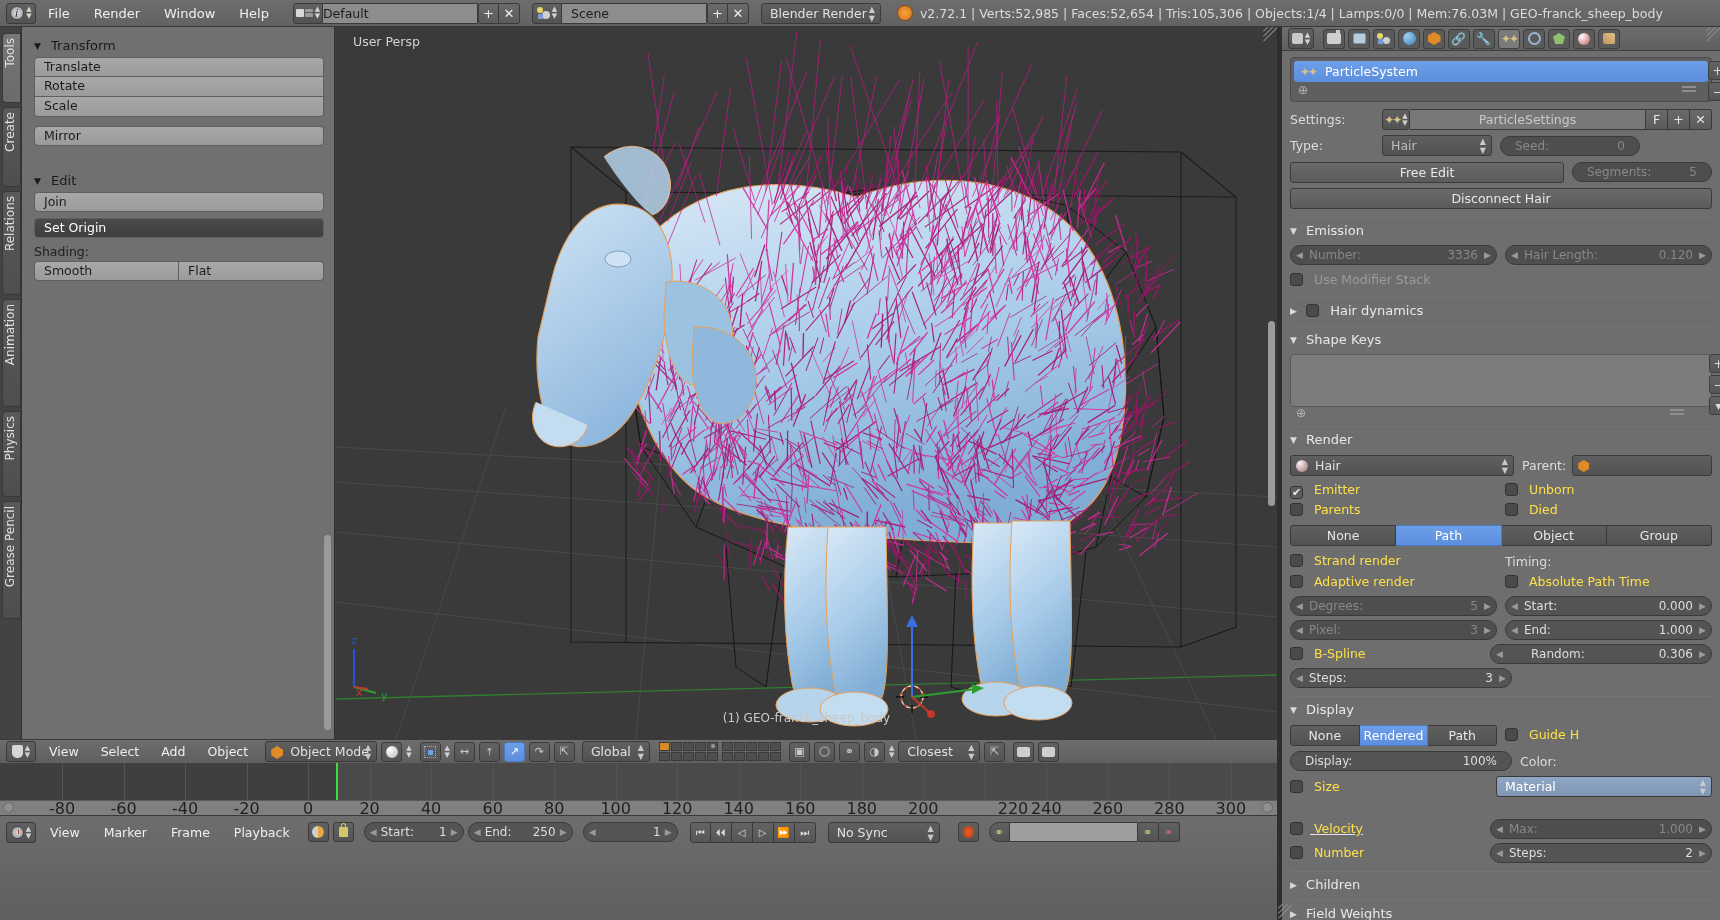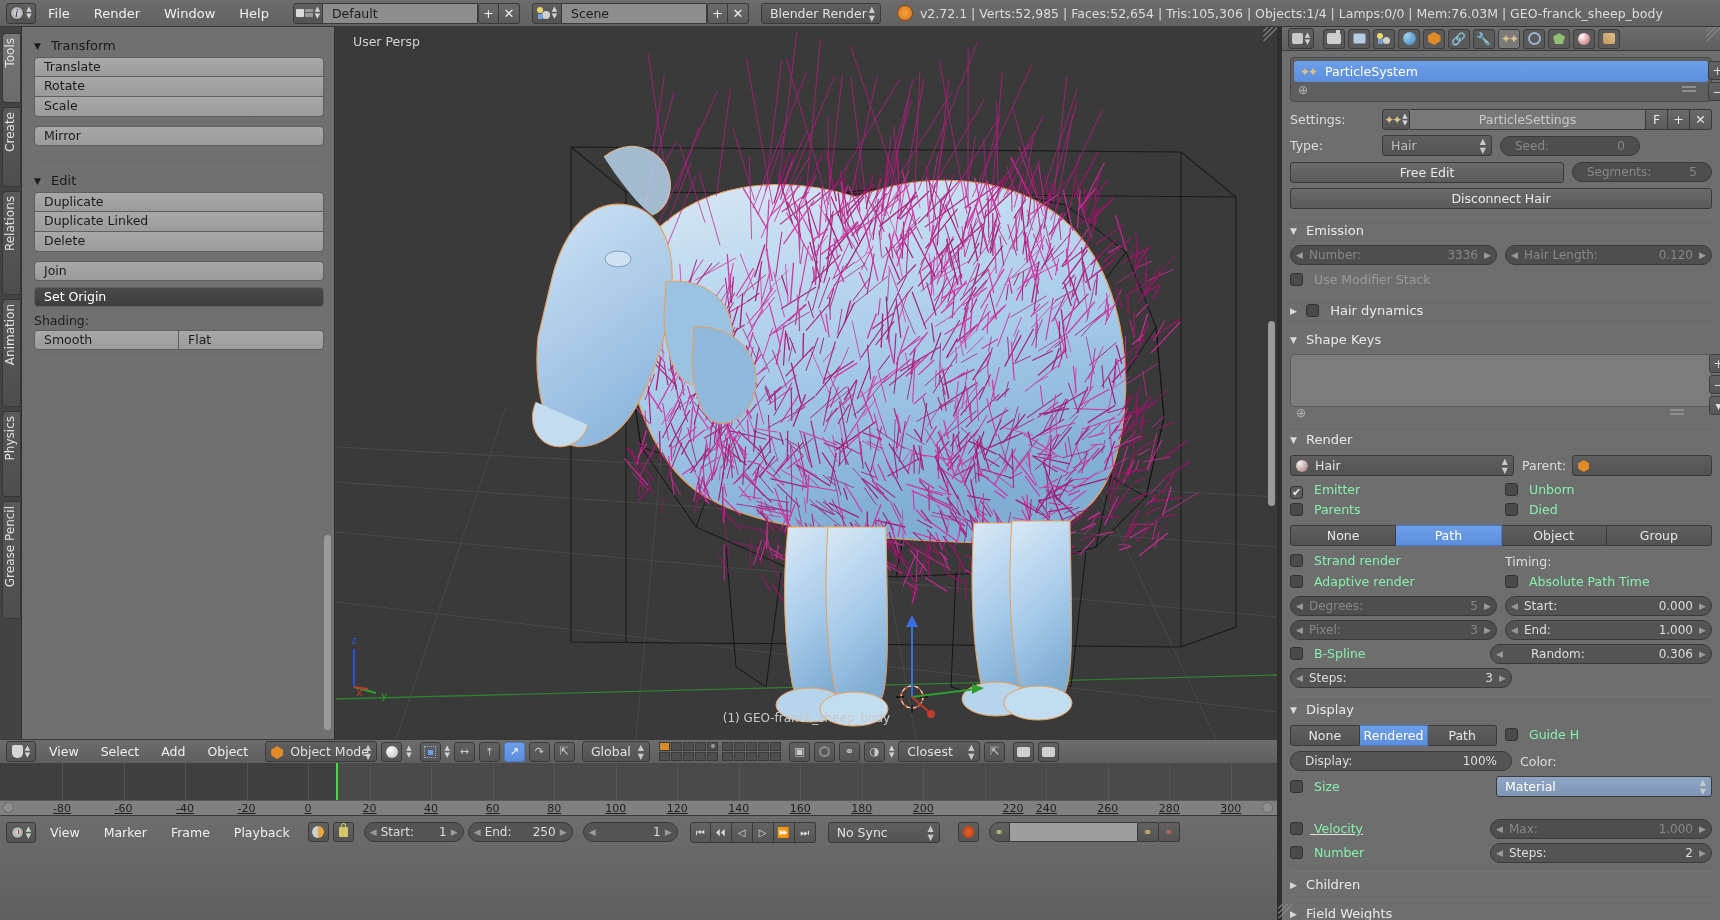--- a/index.html
+++ b/index.html
@@ -23,21 +23,21 @@
   .dd { background:linear-gradient(#5f5f5f,#525252); border:1px solid #3a3a3a;
     border-radius:3px; height:21px; line-height:19px; padding:0 8px; font-size:12.5px;
     position:relative; color:#e0e0e0; white-space:nowrap; overflow:hidden; }
   .dd .caret { position:absolute; right:5px; top:1px; font-size:8px; line-height:9px; color:#c9c9c9;}
   .dd .caret:after{ content:"\25B2\A\25BC"; white-space:pre; }
   .cb { display:inline-block; width:13px; height:13px; background:#4a4a4a;
     border:1px solid #333; border-radius:3px; vertical-align:-2px; }
   .cb.on { background:#5d5d5d; }
   .cb.on:after { content:"\2714"; display:block; font-size:11px; line-height:12px;
     text-align:center; color:#e8e8e8; }
-  .ckrow { height:20px; line-height:20px; font-size:12.5px; color:#86efac; }
+  .ckrow { height:20px; line-height:20px; font-size:12.5px; color:#fde047; }
   .ckrow .cb { margin-right:7px; }
   .seg { display:flex; height:21px; }
   .seg > div { flex:1; background:linear-gradient(#5f5f5f,#525252); border:1px solid #3a3a3a;
     border-left-width:0; text-align:center; line-height:19px; font-size:12.5px; color:#e6e6e6;
     overflow:hidden; white-space:nowrap;}
   .seg > div:first-child { border-left-width:1px; border-radius:3px 0 0 3px; }
   .seg > div:last-child { border-radius:0 3px 3px 0; }
   .seg > div.act { background:linear-gradient(#6d9ee8,#5b8ede); color:#fff; border-color:#4a7ac0;}
   .hdr { font-size:13px; color:#e8e8e8; height:20px; line-height:20px; }
   .hdr .tri { display:inline-block; font-size:9px; margin-right:5px; vertical-align:1px; color:#d8d8d8;}
@@ -100,22 +100,22 @@
     border:1px solid #3a3a3a; border-radius:3px; display:flex; align-items:center;
     justify-content:center; }
   .hicon.blue { background:linear-gradient(#6d9ee8,#5b8ede); border-color:#4a7ac0; }
   .gridbtn { width:11px;height:9px;background:#4e4e4e;border:1px solid #3a3a3a;}
 
   
   #tl { position:absolute; left:0; top:763px; width:1277px; height:52px; background:#4a4a4a;}
   #tlpast { position:absolute; left:0; top:0; width:336px; height:38px; background:#3f3f3f; }
   #tlruler { position:absolute; left:0; bottom:0; width:1277px; height:15px;
     background:#808080; border-top:1px solid #5a5a5a; }
-  #tlruler .tick { position:absolute; top:0; font-size:11px; color:#1f1f1f;
-    transform:translateX(-50%); line-height:15px;text-decoration:underline;}
+  #tlruler .tick { position:absolute; top:0; font-size:16px; color:#1f1f1f;
+    transform:translateX(-50%); line-height:15px;}
   .tlgrid { position:absolute; top:0; width:1px; height:38px; background:#545454; }
   #playhead { position:absolute; left:336px; top:0; width:2px; height:38px; background:#3ddd3d;}
   #tlhandle { position:absolute; width:11px;height:11px;border-radius:6px;background:#8f8f8f;
     border:1px solid #6a6a6a; bottom:2px;}
 
   
   #botbar { position:absolute; left:0; top:815px; width:1720px; height:105px;
     background:linear-gradient(#6d6d6d,#5f5f5f); border-top:1px solid #3a3a3a;
     display:flex; align-items:flex-start; padding:6px 0 0 6px; gap:4px;}
   #botbar .mi { padding:0 10px; font-size:12.5px; color:#efefef; line-height:22px;}
@@ -173,21 +173,21 @@
       <div class="iconbox" style="border-radius:3px 0 0 3px;">
         <div style="display:flex;gap:1px;">
           <div class="sq" style="background:#d9d9d9;"></div>
           <div style="display:flex;flex-direction:column;gap:1px;">
             <div class="sq" style="height:3px;background:#9a9a9a;"></div>
             <div class="sq" style="height:4px;background:#9a9a9a;"></div>
           </div>
         </div>
         <div style="margin-left:2px;font-size:7px;line-height:7px;color:#d4d4d4;">▲<br>▼</div>
       </div>
-      <div class="btn flat" style="width:155px;text-align:left;padding-left:9px;border-radius:0;border-left:0;
+      <div class="btn flat" style="width:155px;text-align:left;border-radius:0;border-left:0;
         background:#8d8d8d;color:#1d1d1d;">Default</div>
       <div class="plusbtn">+</div>
       <div class="xbtn">✕</div>
     </div>
 
     <div style="display:flex;align-items:center;margin-left:12px;">
       <div class="iconbox" style="border-radius:3px 0 0 3px;">
         <div style="position:relative;width:13px;height:13px;">
           <div style="position:absolute;left:0;top:0;width:6px;height:6px;border-radius:4px;background:#e8d86a;"></div>
           <div style="position:absolute;left:5px;top:4px;width:8px;height:8px;border-radius:5px;background:#cfcfcf;"></div>
@@ -244,25 +244,20 @@
         <div class="tbtn">Rotate</div>
         <div class="tbtn">Scale</div>
       </div>
       <div class="tbtn single" style="margin-bottom:21px;">Mirror</div>
 
       <div class="sep" style="margin:4px 0 2px 0;"></div>
 
       <div class="panelhdr">
         <span class="tri">▼</span>
         <span>Edit</span>
-      </div>
-      <div class="tgrp">
-        <div class="tbtn">Duplicate</div>
-        <div class="tbtn">Duplicate Linked</div>
-        <div class="tbtn">Delete</div>
       </div>
       <div class="tbtn single" style="margin-bottom:6px;">Join</div>
       <div class="tbtn single sel" style="position:relative;margin-bottom:4px;">Set Origin</div>
       <div class="shlabel">Shading:</div>
       <div style="display:flex;">
         <div class="tbtn single" style="width:50%;border-radius:4px 0 0 4px;">Smooth</div>
         <div class="tbtn single" style="width:50%;border-radius:0 4px 4px 0;border-left:0;">Flat</div>
       </div>
 
       <div class="sep" style="margin:9px 0 2px 0;"></div>

